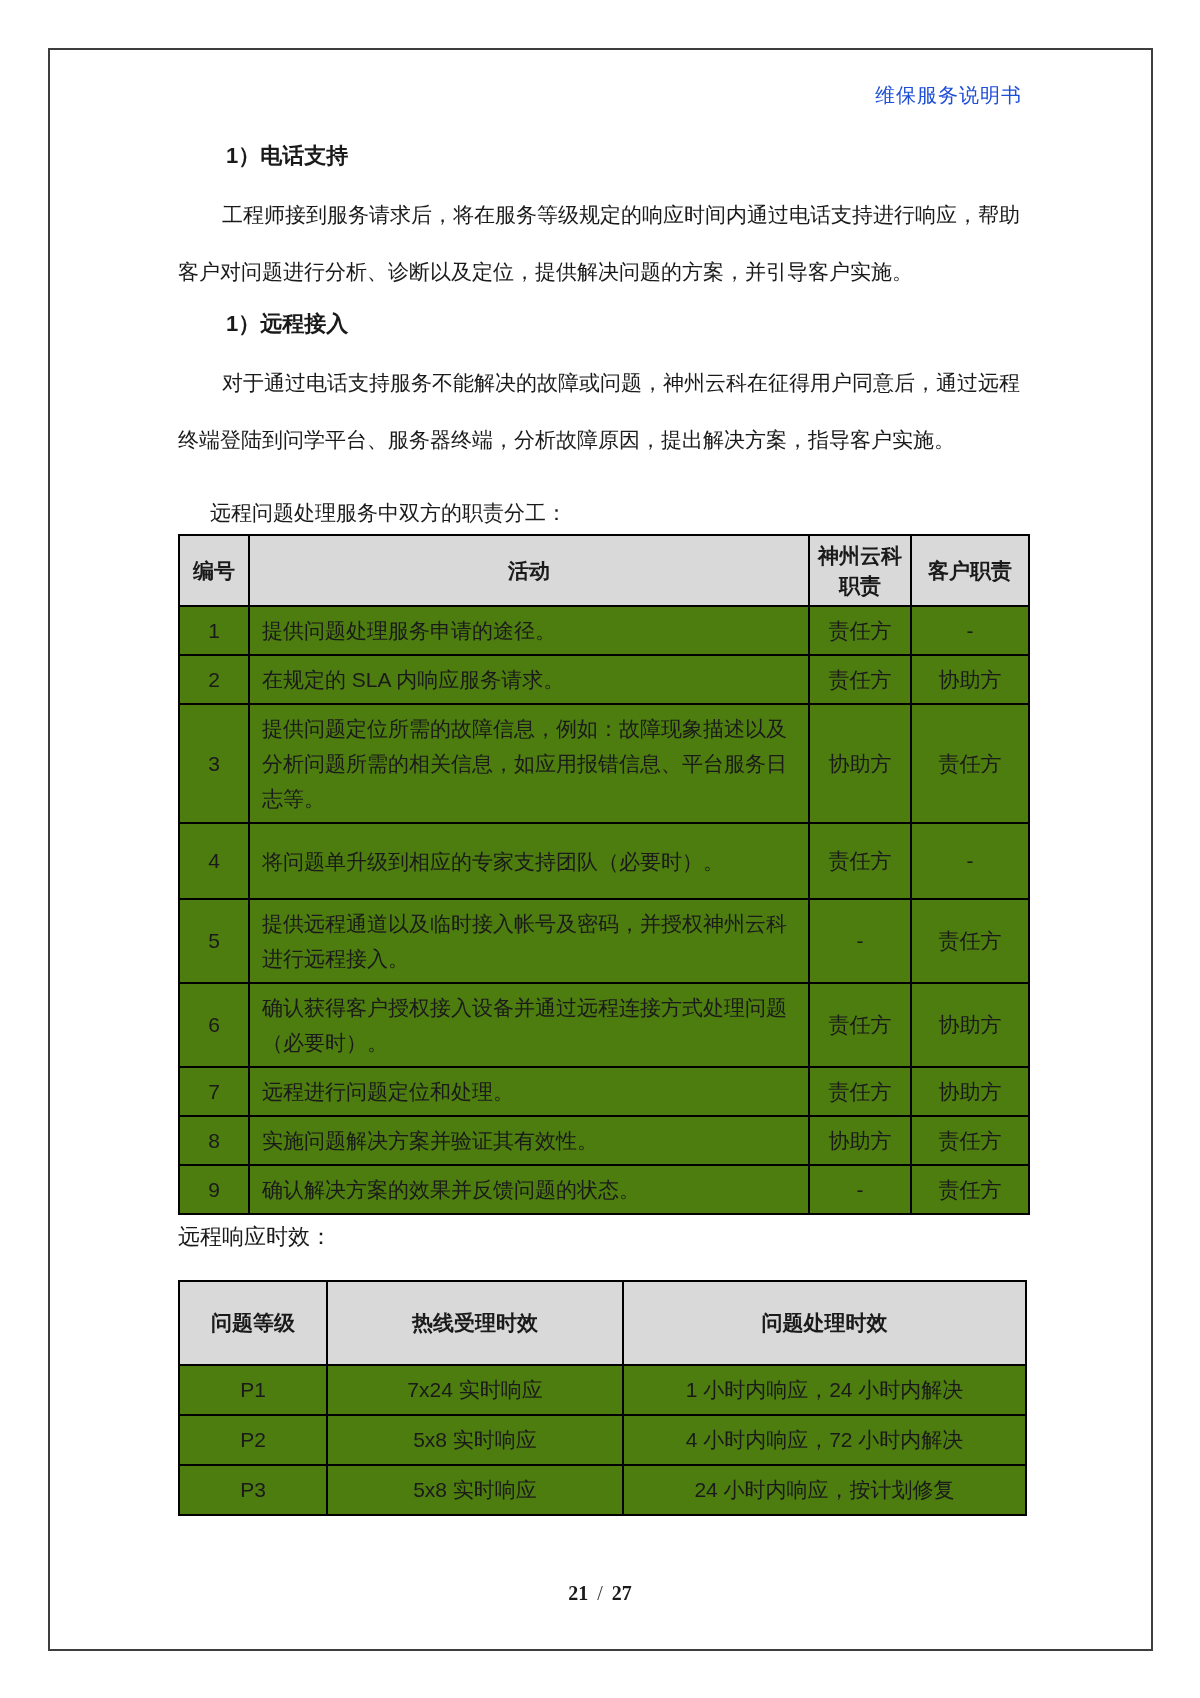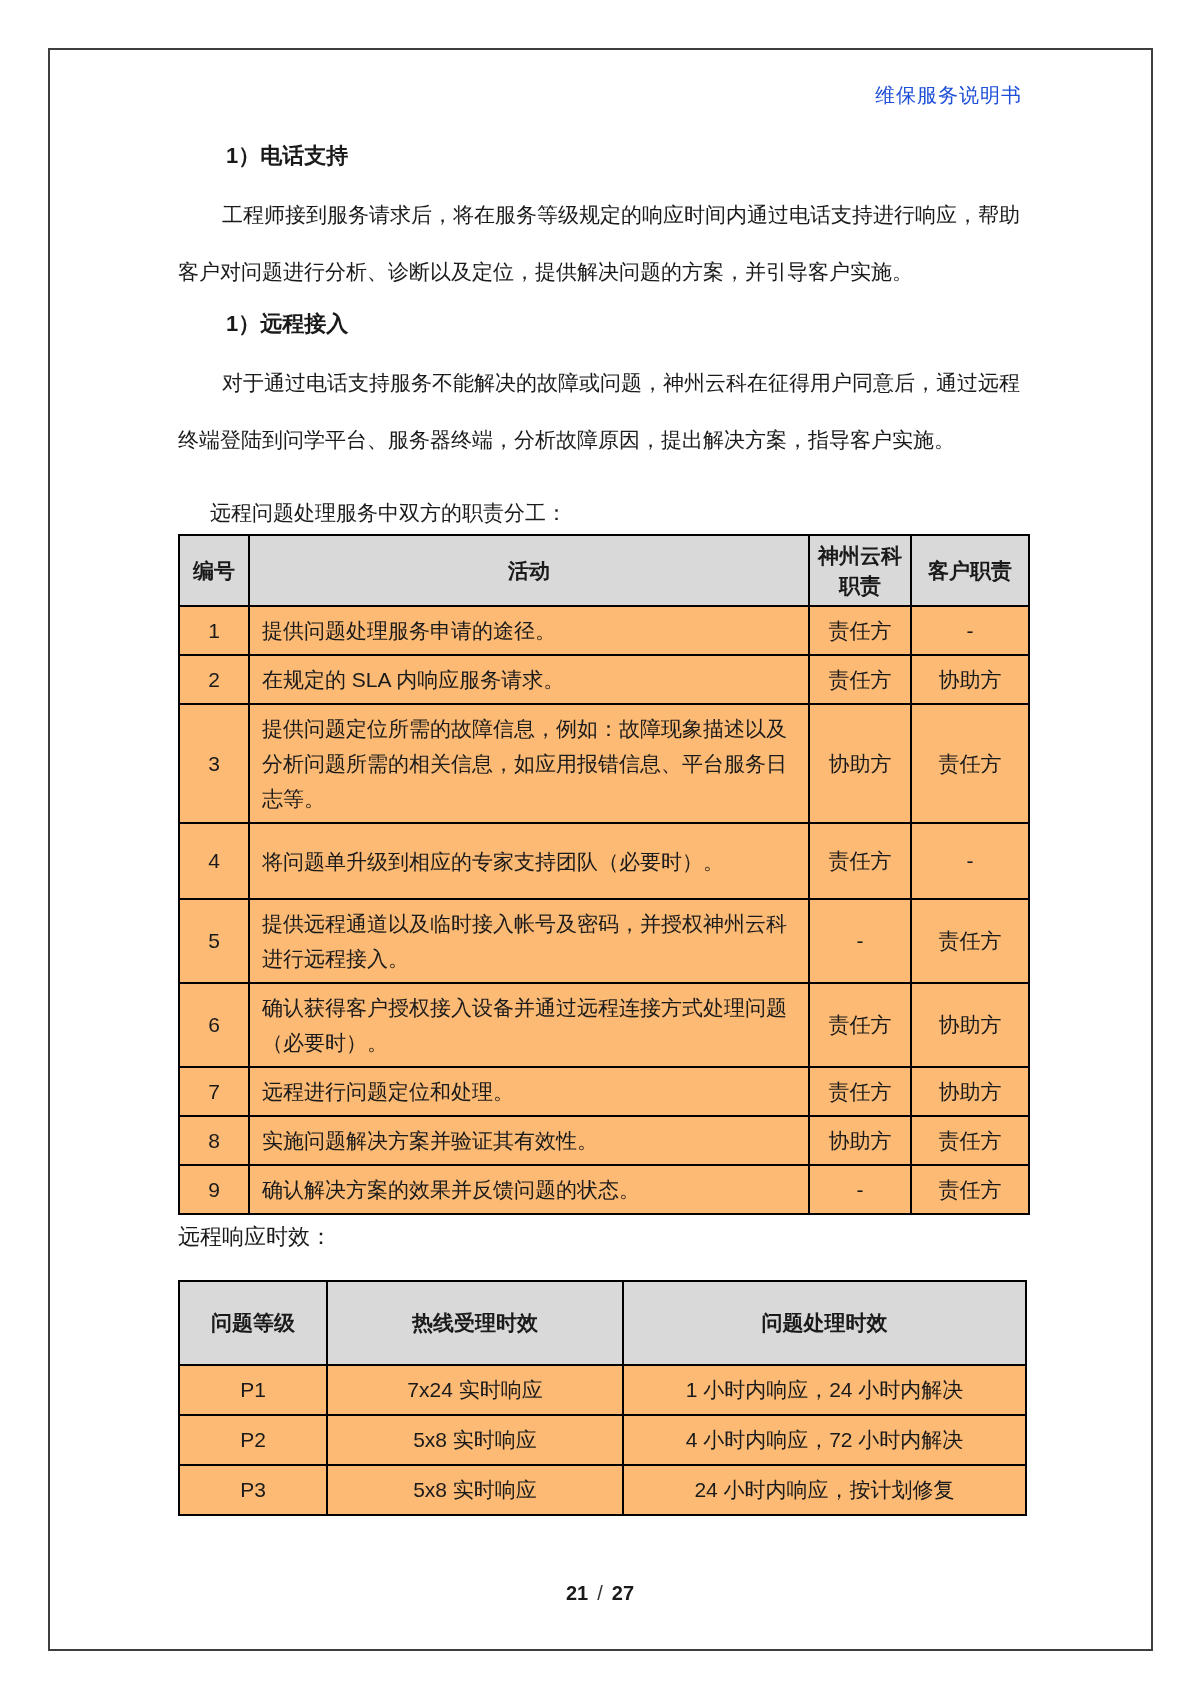--- a/index.html
+++ b/index.html
@@ -50,21 +50,21 @@
     position: absolute;
     left: 178px; top: 498px;
     font-size: 21px;
     line-height: 30px;
     text-indent: 32px;
   }
   table {
     border-collapse: collapse;
     table-layout: fixed;
     position: absolute;
-    background: #fdba74;
+    background: #4d7c0f;
   }
   th, td {
     border: 2px solid #000000;
     font-size: 21px;
     text-align: center;
     vertical-align: middle;
     line-height: 30px;
     overflow: hidden;
   }
   thead th {
@@ -99,21 +99,21 @@
     left: 178px; top: 1280px;
     width: 847px;
   }
   .time-table thead tr { height: 84px; }
   .time-table tbody tr { height: 50px; }
   .doc-footer {
     position: absolute;
     top: 1582px; left: 0;
     width: 1200px;
     text-align: center;
-    font-family: Liberation Sans, sans-serif;
+    font-family: Liberation Serif, serif;
     font-size: 20px;
     color: #1a1a1a;
   }
   .doc-footer .num { font-weight: bold; }
   .doc-footer .sep { font-weight: normal; margin: 0 9px; color: #333333; }
 </style>
 </head>
 <body>
 
 <div class="page-frame"></div>

